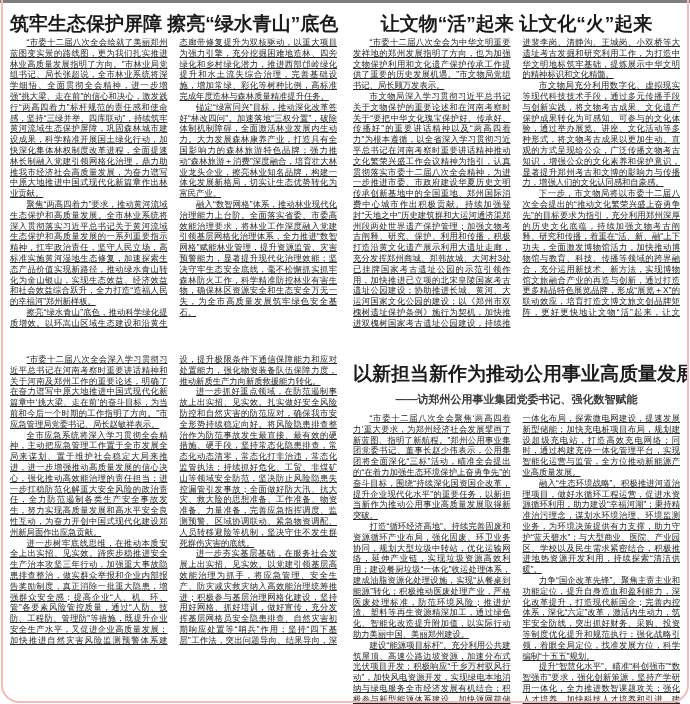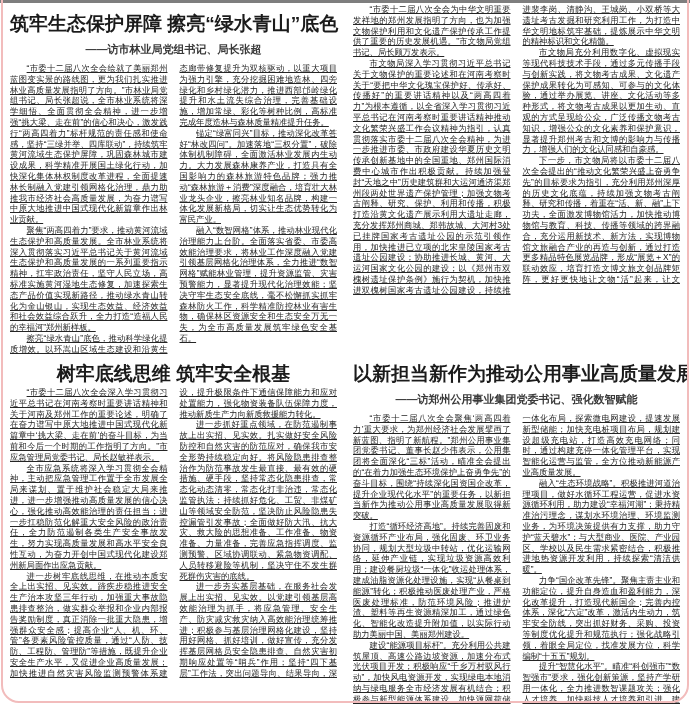--- a/index.html
+++ b/index.html
@@ -36,36 +36,35 @@
 </style>
 </head>
 <body>
 
 <div class="top-rule"></div>
 
 <div class="grid">
 
   <div class="article">
     <div class="headline">筑牢生态保护屏障  擦亮“绿水青山”底色</div>
-    <div class="subhead">——访市林业局党组书记、局长张超</div>
     <div class="article-body">
       <div style="display:contents;"><p>“市委十二届八次全会绘就了美丽郑州蓝图变实景的路线图，更为我们扎实推进林业高质量发展指明了方向。”市林业局党组书记、局长张超说，全市林业系统将深学细悟、全面贯彻全会精神，进一步增强“挑大梁、走在前”的信心和决心，激发践行“两高四着力”标杆规范的责任感和使命感，坚持“三绿并举、四库联动”，持续筑牢黄河流域生态保护屏障，巩固森林城市建设成果，科学精准开展国土绿化行动，加快深化集体林权制度改革进程，全面提速林长制融入党建引领网格化治理，鼎力助推我市经济社会高质量发展，为奋力谱写中原大地推进中国式现代化新篇章作出林业贡献。</p><p>聚焦“两高四着力”要求，推动黄河流域生态保护和高质量发展。全市林业系统将深入贯彻落实习近平总书记关于黄河流域生态保护和高质量发展的一系列重要指示精神，扛牢政治责任，坚守人民立场，高标准实施黄河湿地生态修复，加速探索生态产品价值实现新路径，推动绿水青山转化为金山银山，实现生态效益、经济效益和社会效益综合跃升，全力打造“造福人民的幸福河”郑州新样板。</p><p>擦亮“绿水青山”底色，推动科学绿化提质增效。以环嵩山区域生态建设和沿黄生态廊带修复提升为双核驱动，以重大项目为强力引擎，充分挖掘困难地造林、四旁绿化和乡村绿化潜力，推进西部邙岭绿化提升和水土流失综合治理，完善基础设施，增加常绿、彩化等树种比例，高标准完成年度造林与森林质量精准提升任务。</p><p>锚定“绿富同兴”目标，推动深化改革答好“林改四问”。加速落地“三权分置”，破除体制机制障碍，全面激活林业发展内生动力。大力发展森林康养产业，打造具有全国影响力的森林旅游特色品牌；强力推动“森林旅游＋消费”深度融合，培育壮大林业龙头企业，擦亮林业知名品牌，构建一体化发展新格局，切实让生态优势转化为富民产业。</p><p>融入“数智网格”体系，推动林业现代化治理能力上台阶。全面落实省委、市委高效能治理要求，将林业工作深度融入党建引领基层网格化治理体系，全力推进“数智网格”赋能林业管理，提升资源监管、灾害预警能力，显著提升现代化治理效能；坚决守牢生态安全底线，毫不松懈抓实抓牢森林防火工作，科学精准防控林业有害生物，确保林区资源安全和生态安全万无一失，为全市高质量发展筑牢绿色安全基石。</p></div>
       
     </div>
   </div>
 
   <div class="article">
+    <div class="headline">让文物“活”起来  让文化“火”起来</div>
     <div class="article-body">
       <div style="display:contents;"><p>“市委十二届八次全会为中华文明重要发祥地的郑州发展指明了方向，也为加强文物保护利用和文化遗产保护传承工作提供了重要的历史发展机遇。”市文物局党组书记、局长顾万发表示。</p><p>市文物局深入学习贯彻习近平总书记关于文物保护的重要论述和在河南考察时关于“要把中华文化瑰宝保护好、传承好、传播好”的重要讲话精神以及“两高四着力”为根本遵循，以全省深入学习贯彻习近平总书记在河南考察时重要讲话精神推动文化繁荣兴盛工作会议精神为指引，认真贯彻落实市委十二届八次全会精神，为进一步推进市委、市政府建设华夏历史文明传承创新基地中的全国重地、郑州国际消费中心城市作出积极贡献。持续加强登封“天地之中”历史建筑群和大运河通济渠郑州段两处世界遗产保护管理；加强文物考古阐释、研究、保护、利用和传播，积极打造沿黄文化遗产展示利用大遗址走廊，充分发挥郑州商城、郑韩故城、大河村3处已挂牌国家考古遗址公园的示范引领作用，加快推进已立项的北宋皇陵国家考古遗址公园建设；协助推进长城、黄河、大运河国家文化公园的建设；以《郑州市双槐树遗址保护条例》施行为契机，加快推进双槐树国家考古遗址公园建设，持续推进裴李岗、清静沟、王城岗、小双桥等大遗址考古发掘和研究利用工作，为打造中华文明地标筑牢基础，提炼展示中华文明的精神标识和文化精髓。</p><p>市文物局充分利用数字化、虚拟现实等现代科技技术手段，通过多元传播手段与创新实践，将文物考古成果、文化遗产保护成果转化为可感知、可参与的文化体验，通过举办展览、讲座、文化活动等多种形式，将文物考古成果以更加生动、直观的方式呈现给公众，广泛传播文物考古知识，增强公众的文化素养和保护意识，显著提升郑州考古和文博的影响力与传播力，增强人们的文化认同感和自豪感。</p><p>下一步，市文物局将以市委十二届八次全会提出的“推动文化繁荣兴盛上奋勇争先”的目标要求为指引，充分利用郑州深厚的历史文化底蕴，持续加强文物考古阐释、研究和传播，着重在“活、新、融”上下功夫，全面激发博物馆活力，加快推动博物馆与教育、科技、传播等领域的跨界融合，充分运用新技术、新方法，实现博物馆文旅融合产业的再造与创新，通过打造更多精品特色展览品牌，形成“展览＋X”的联动效应，培育打造文博文旅文创品牌矩阵，更好更快地让文物“活”起来，让文化“火”起来，讲好郑州故事，传承城市文脉，筑牢文化自信的根基。</p></div>
       
     </div>
   </div>
 
   <div class="article">
-    <div class="headline">树牢底线思维  筑牢安全根基</div>
     <div class="article-body">
       <div style="display:contents;"><p>“市委十二届八次全会深入学习贯彻习近平总书记在河南考察时重要讲话精神和关于河南及郑州工作的重要论述，明确了在奋力谱写中原大地推进中国式现代化新篇章中‘挑大梁、走在前’的奋斗目标，为当前和今后一个时期的工作指明了方向。”市应急管理局党委书记、局长赵敏祥表示。</p><p>全市应急系统将深入学习贯彻全会精神，主动把应急管理工作置于全市发展全局来谋划、置于维护社会稳定大局来推进，进一步增强推动高质量发展的信心决心，强化推动高效能治理的责任担当；进一步扛稳防范化解重大安全风险的政治责任，全力防范遏制各类生产安全事故发生，努力实现高质量发展和高水平安全良性互动，为奋力开创中国式现代化建设郑州新局面作出应急贡献。</p><p>进一步树牢底线思维，在推动本质安全上出实招、见实效。蹄疾步稳推进安全生产治本攻坚三年行动，加强重大事故隐患排查整治，做实群众举报和企业内部报告奖励制度，真正消除一批重大隐患，增强群众安全感；提高企业“人、机、环、管”各要素风险管控质量，通过“人防、技防、工程防、管理防”等措施，既提升企业安全生产水平，又促进企业高质量发展；加快推进自然灾害风险监测预警体系建设，提升极限条件下通信保障能力和应对处置能力，强化物资装备队伍保障力度，推动新质生产力向新质救援能力转化。</p><p>进一步抓好重点领域，在防范遏制事故上出实招、见实效。扎实做好安全风险防控和自然灾害的防范应对，确保我市安全形势持续稳定向好。将风险隐患排查整治作为防范事故发生最直接、最有效的硬措施、硬手段，坚持常态化隐患排查，常态化动态清零，常态化打非治违，常态化监管执法；持续抓好危化、工贸、非煤矿山等领域安全防范，坚决防止风险隐患失控漏管引发事故；全面做好防大汛、抗大灾、救大险的思想准备、工作准备、物资准备、力量准备，完善应急指挥调度、监测预警、区域协调联动、紧急物资调配、人员转移避险等机制，坚决守住不发生群死群伤灾害的底线。</p><p>进一步夯实基层基础，在服务社会发展上出实招、见实效。以党建引领基层高效能治理为抓手，将应急管理、安全生产、防灾减灾救灾纳入高效能治理统筹推进；积极参与基层治理网格化建设，坚持用好网格、抓好培训，做好宣传，充分发挥基层网格员安全隐患排查、自然灾害初期响应处置等“哨兵”作用；坚持“四下基层”工作法，突出问题导向、结果导向，深入一线了解实际情况，切实解决基层实际困难，筑牢基层应急安全防线。</p></div>
       
     </div>
   </div>
 
   <div class="article">
     <div class="headline">以新担当新作为推动公用事业高质量发展</div>
     <div class="subhead">——访郑州公用事业集团党委书记、强化数智赋能</div>
     <div class="article-body">

